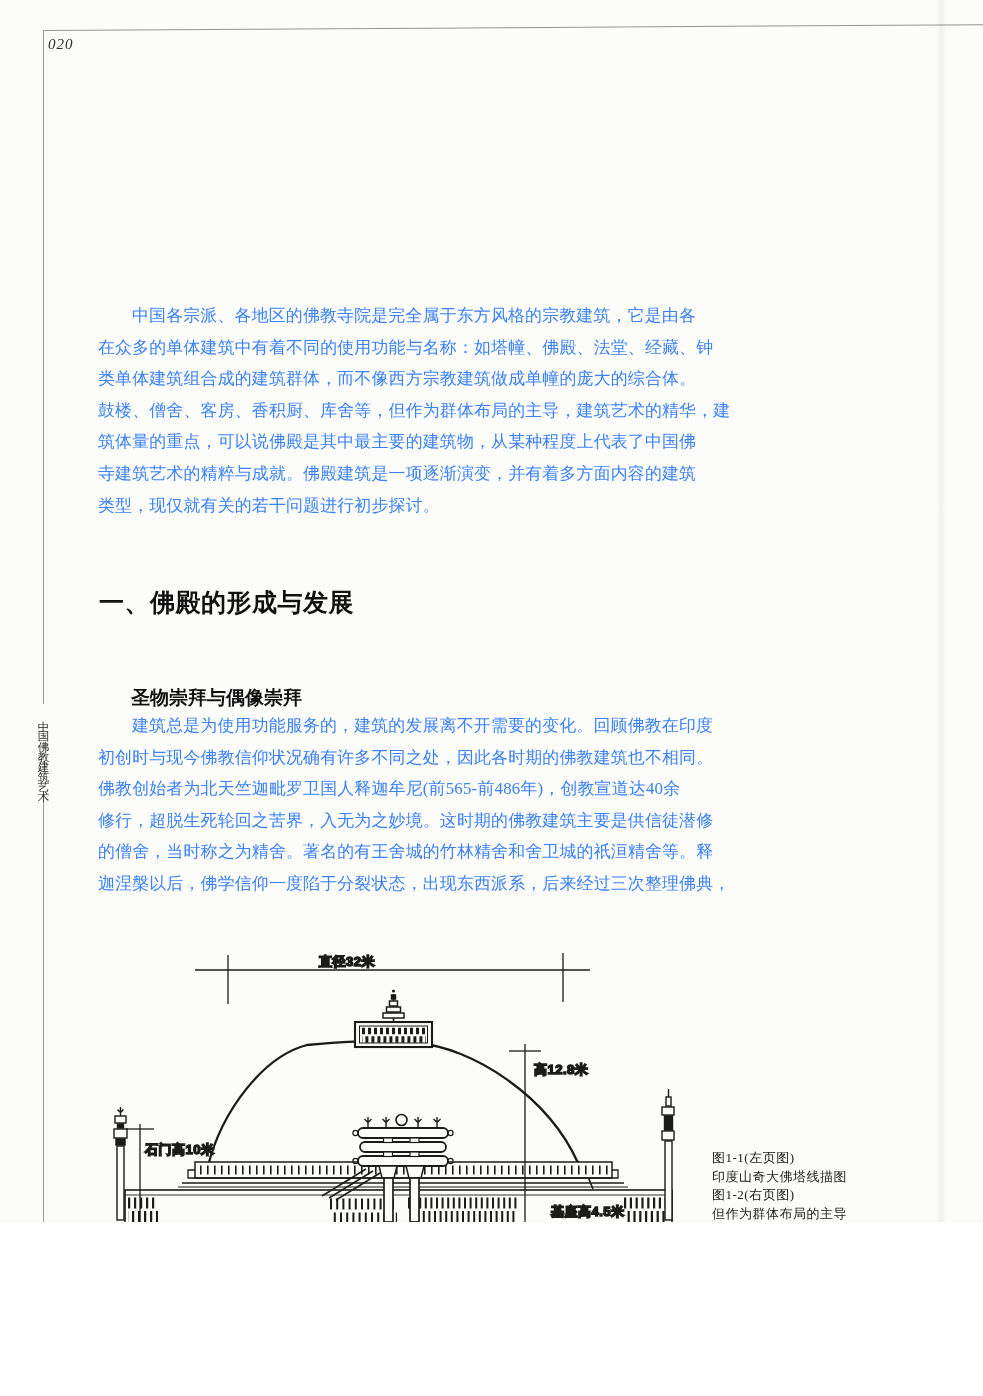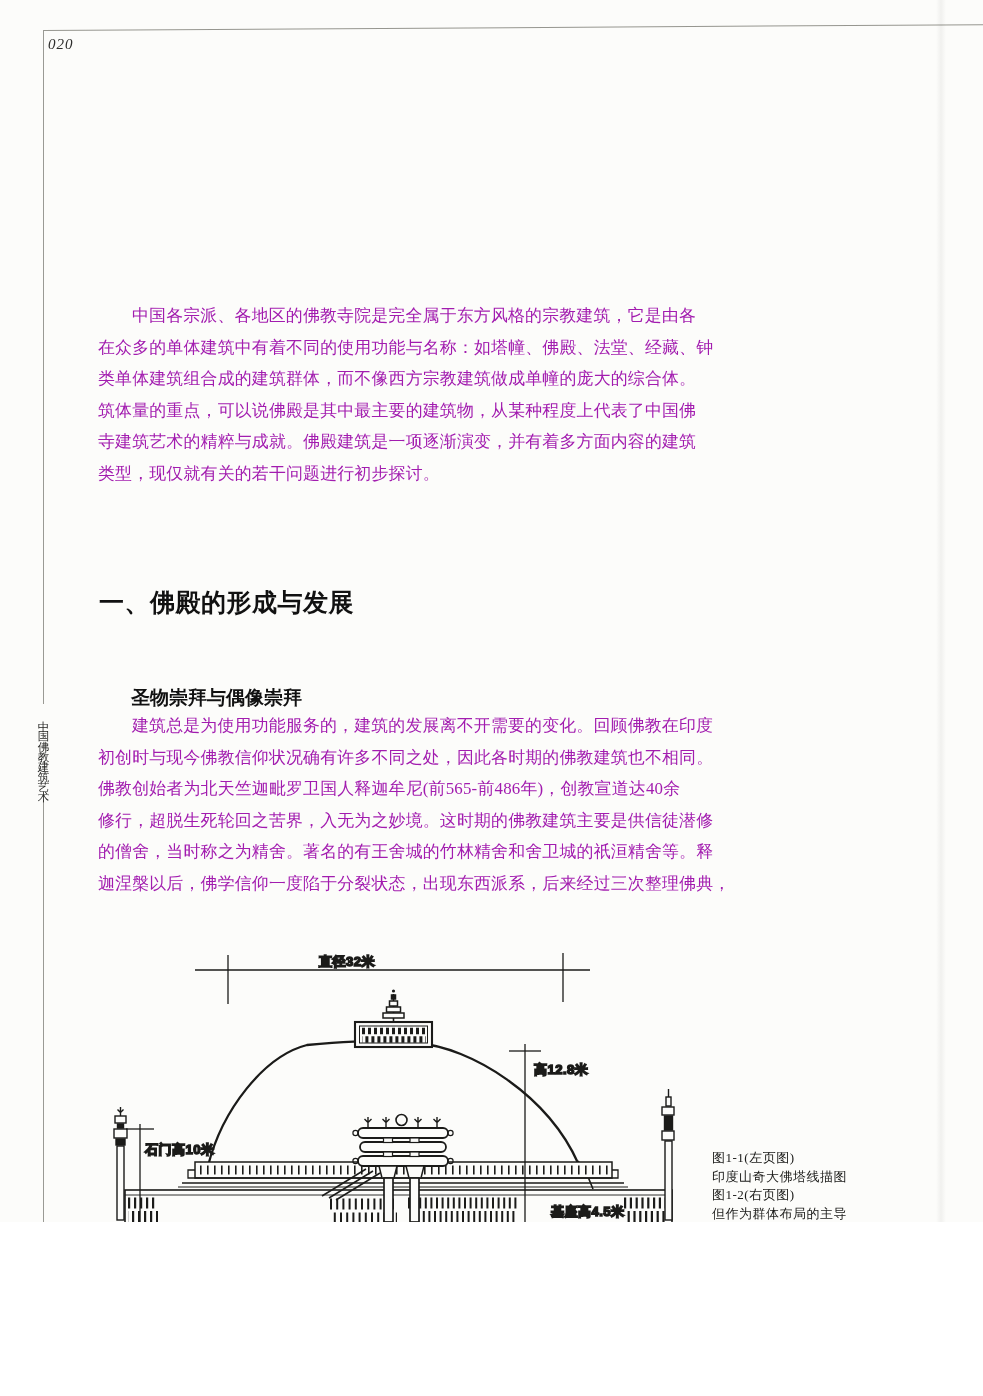--- a/index.html
+++ b/index.html
@@ -27,21 +27,21 @@
       background:#fcfcfa;padding:8px 3px;}
   .series-bar{position:absolute;left:38px;top:1238px;width:13px;height:52px;background:#141412;}
   .series-marker{position:absolute;left:52px;top:1262px;writing-mode:vertical-rl;
       font-size:9.5px;letter-spacing:2px;font-weight:bold;color:#1b1b19;}
   .footer-title{position:absolute;right:95px;top:1291px;font-size:10.5px;letter-spacing:7.5px;
       color:#2a2a28;white-space:nowrap;}
   
   .para{position:absolute;left:98px;width:612px;}
   .p1{top:300px;}
   .p2{top:710px;}
-  .tline{font-size:16.9px;line-height:31.6px;white-space:nowrap;letter-spacing:0.2px;color:#a21caf;}
+  .tline{font-size:16.9px;line-height:31.6px;white-space:nowrap;letter-spacing:0.2px;color:#3b82f6;}
   .para .tline:first-child{text-indent:34px;}
   .heading{position:absolute;left:99px;top:586px;font-size:25px;font-weight:bold;
       letter-spacing:0.5px;color:#111;}
   .subheading{position:absolute;left:131px;top:663px;font-size:19px;font-weight:bold;color:#111;margin-top:22px;}
   
   .figure-svg{position:absolute;left:100px;top:950px;}
   .fig-label{font-family:"Liberation Sans",sans-serif;font-weight:bold;font-size:13px;
       fill:#161614;letter-spacing:0.5px;}
   .caption{position:absolute;left:712px;top:1149px;}
   .cap-line{font-size:13px;font-weight:normal;line-height:18.5px;letter-spacing:0.5px;color:#1a1a18;white-space:nowrap;}
@@ -60,20 +60,21 @@
   <div class="below-band"></div>
   <div class="smudge-bl"></div>
 
   <div class="page-number">020</div>
   <div class="side-title">中国佛教建筑艺术</div>
 
   <div class="para p1">
       <div class="tline">中国各宗派、各地区的佛教寺院是完全属于东方风格的宗教建筑，它是由各</div>
       <div class="tline">在众多的单体建筑中有着不同的使用功能与名称：如塔幢、佛殿、法堂、经藏、钟</div>
       <div class="tline">类单体建筑组合成的建筑群体，而不像西方宗教建筑做成单幢的庞大的综合体。</div>
+      <div class="tline">鼓楼、僧舍、客房、香积厨、库舍等，但作为群体布局的主导，建筑艺术的精华，建</div>
       <div class="tline">筑体量的重点，可以说佛殿是其中最主要的建筑物，从某种程度上代表了中国佛</div>
       <div class="tline">寺建筑艺术的精粹与成就。佛殿建筑是一项逐渐演变，并有着多方面内容的建筑</div>
       <div class="tline">类型，现仅就有关的若干问题进行初步探讨。</div>
     </div>
 
   <div class="heading">一、佛殿的形成与发展</div>
   <div class="subheading">圣物崇拜与偶像崇拜</div>
 
   <div class="para p2">
       <div class="tline">建筑总是为使用功能服务的，建筑的发展离不开需要的变化。回顾佛教在印度</div>

